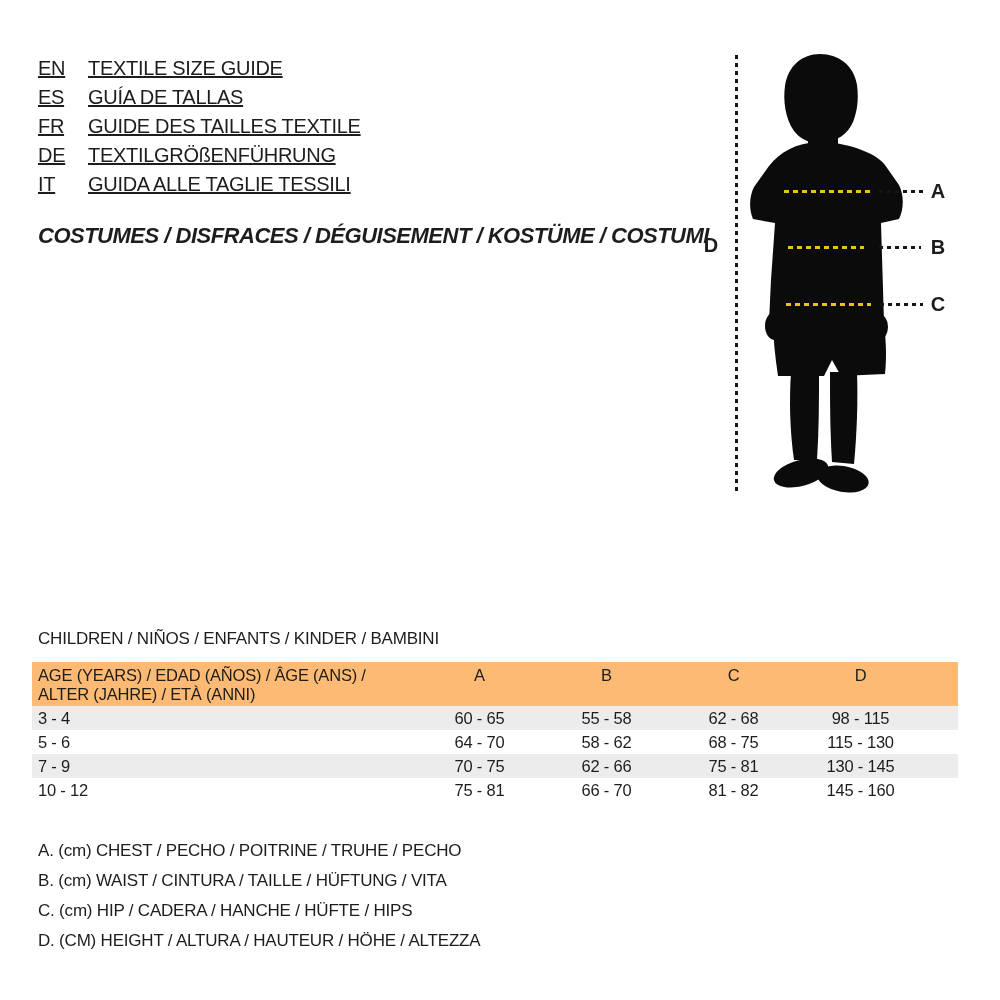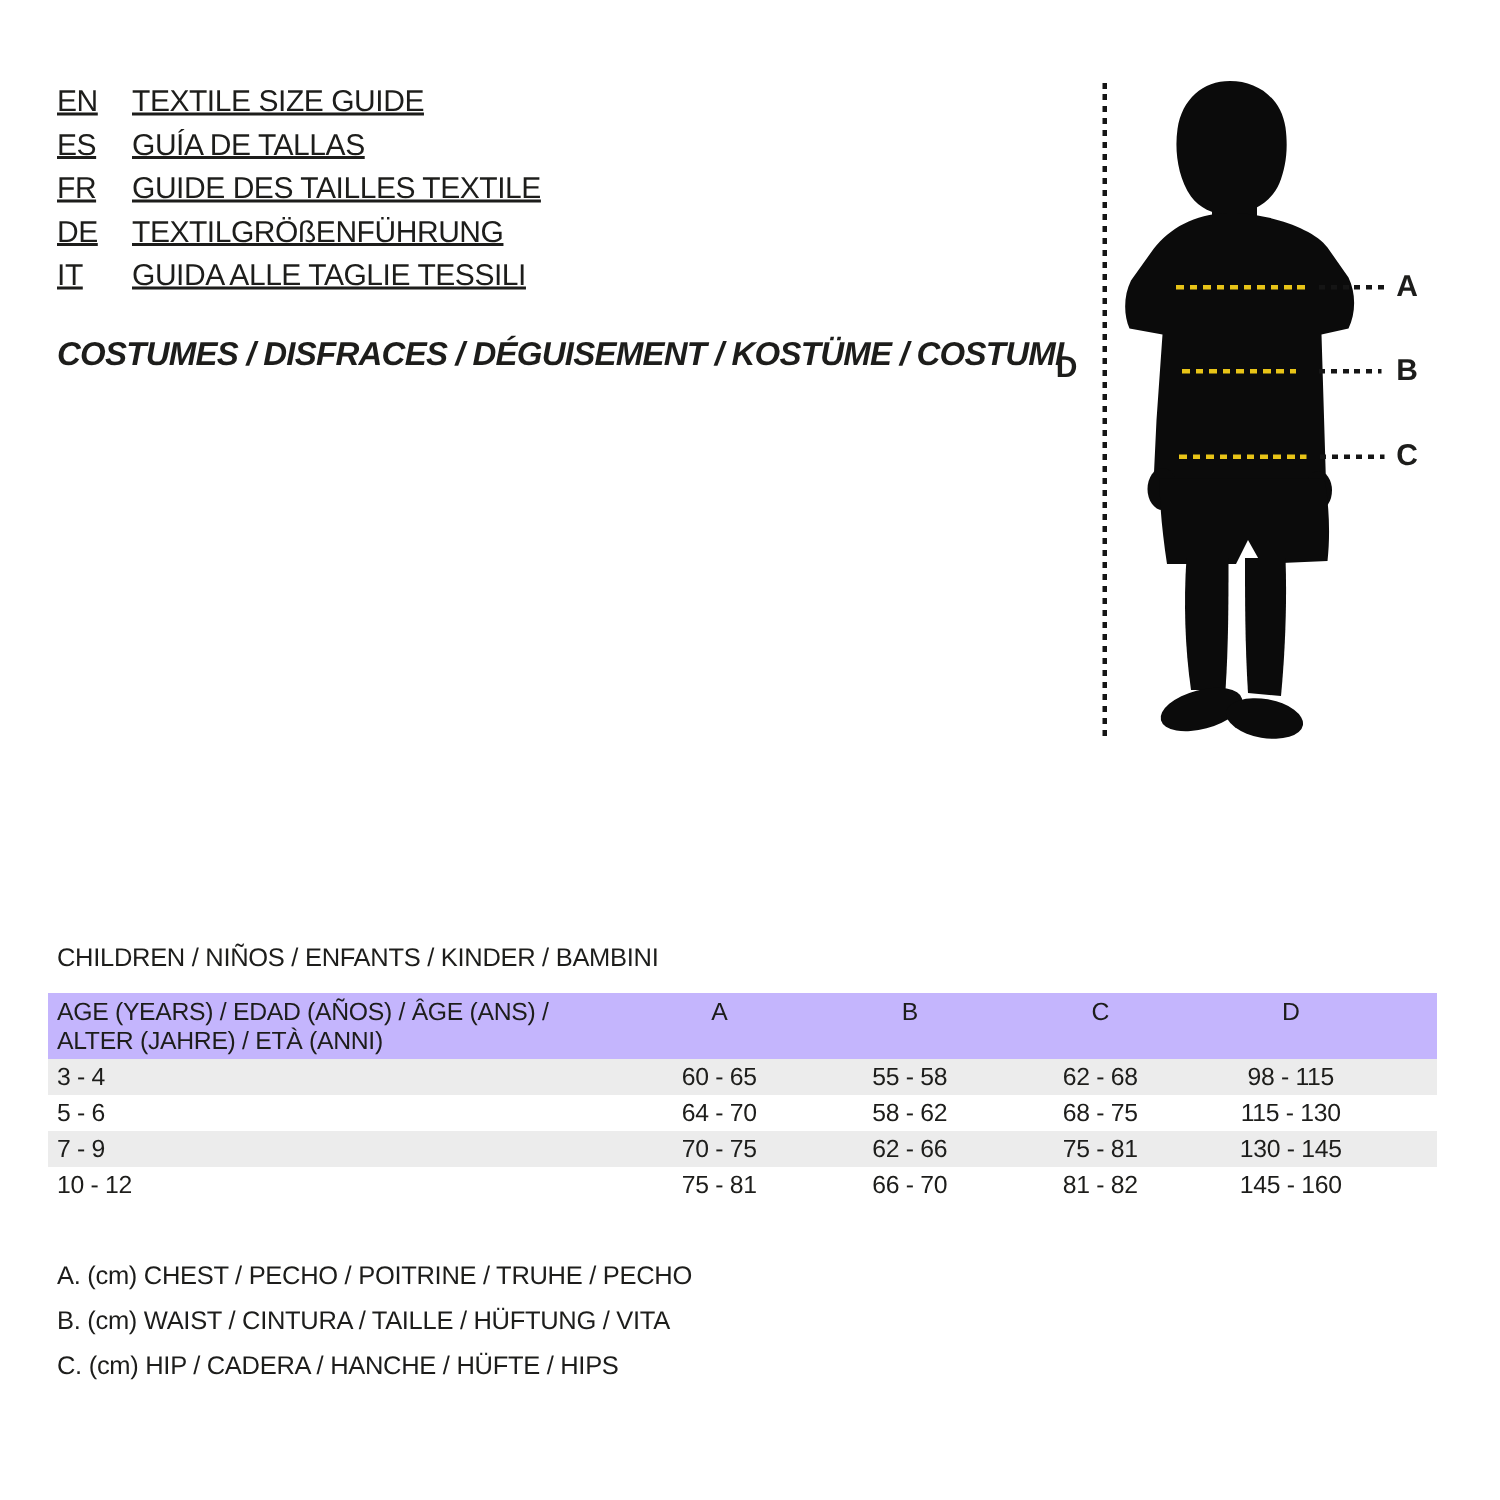--- a/index.html
+++ b/index.html
@@ -20,21 +20,21 @@
   .figure-area { position:absolute; left:690px; top:30px; width:310px; height:480px; }
   .figure-area svg { position:absolute; left:0; top:0; }
   .dash-v { position:absolute; width:3px; background:repeating-linear-gradient(180deg,#151515 0 4px,transparent 4px 8px); }
   .dash-y { position:absolute; height:3px; background:repeating-linear-gradient(90deg,#e8c417 0 5px,transparent 5px 9px); z-index:3; }
   .dash-b { position:absolute; height:3px; background:repeating-linear-gradient(90deg,#151515 0 4px,transparent 4px 8px); }
   .measure-label { position:absolute; font-size:20px; font-weight:700; line-height:22px; width:22px; text-align:center; }
 
   
   .section-title { position:absolute; left:38px; top:629px; font-size:17px; letter-spacing:-0.2px; }
   .size-table { position:absolute; left:32px; top:662px; width:926px; font-size:16.5px; letter-spacing:-0.2px; }
-  .t-header { background:#c4b5fd; display:flex; align-items:flex-start; height:44px; box-sizing:border-box; padding-top:4px; }
+  .t-header { background:#fdba74; display:flex; align-items:flex-start; height:44px; box-sizing:border-box; padding-top:4px; }
   .t-agecol { width:384px; flex:0 0 384px; padding-left:6px; box-sizing:border-box; line-height:19px; }
   .t-col { width:127px; flex:0 0 127px; text-align:center; line-height:19px; }
   .t-row { display:flex; height:24px; align-items:center; }
   .t-row:nth-child(even) { background:#ececec; }
 
   
   .legend-block { position:absolute; left:38px; top:836px; font-size:17px; line-height:30px; letter-spacing:-0.2px; }
 </style>
 </head>
 <body>
@@ -145,15 +145,16 @@
       <div class="t-col">66 - 70</div>
       <div class="t-col">81 - 82</div>
       <div class="t-col">145 - 160</div>
     </div>
   </div>
 
   <div class="legend-block">
     <div>A. (cm) CHEST / PECHO / POITRINE / TRUHE / PECHO</div>
     <div>B. (cm) WAIST / CINTURA / TAILLE / HÜFTUNG / VITA</div>
     <div>C. (cm) HIP / CADERA / HANCHE / HÜFTE / HIPS</div>
+    <div>D. (CM) HEIGHT / ALTURA / HAUTEUR / HÖHE / ALTEZZA</div>
   </div>
 
 </div>
 
 </body></html>

